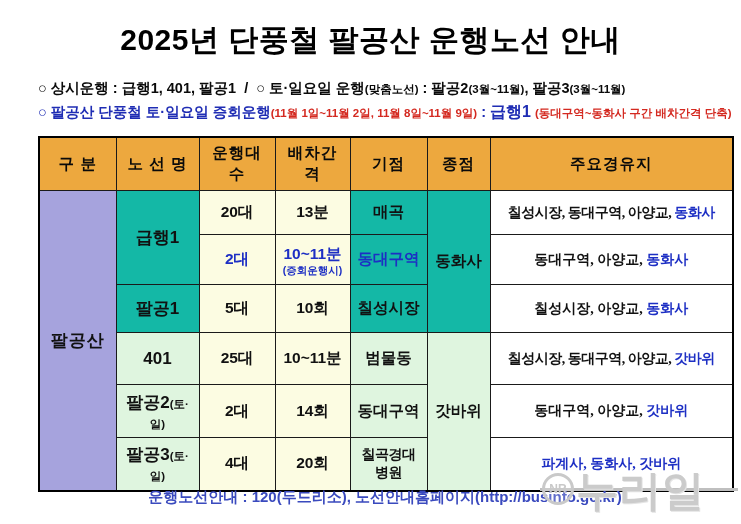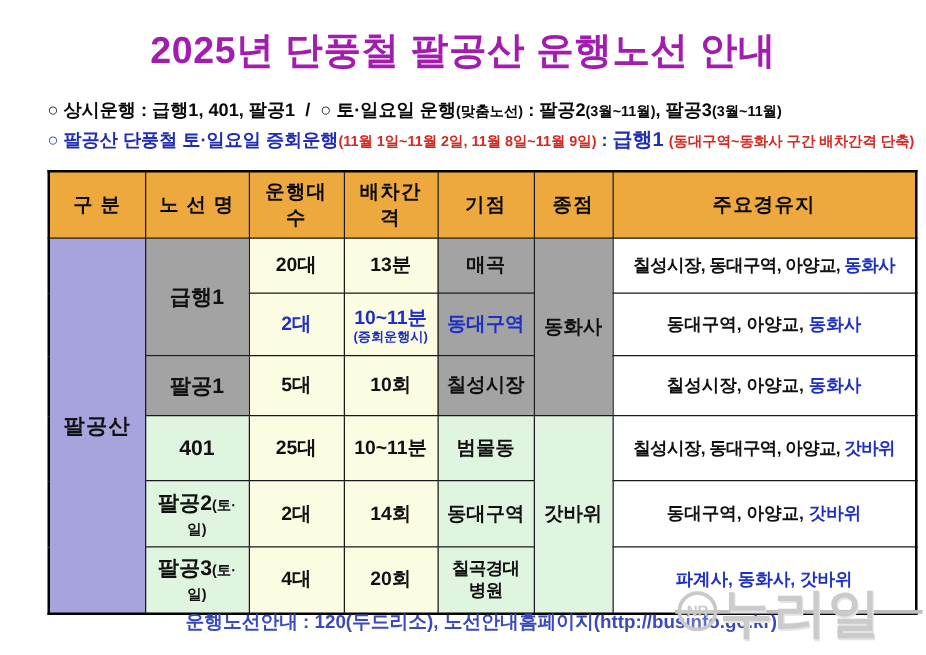--- a/index.html
+++ b/index.html
@@ -2,44 +2,44 @@
 <html><head>
 <meta charset="utf-8">
 <style>
   html,body{margin:0;padding:0;background:#ffffff;}
   body{width:741px;height:524px;position:relative;overflow:hidden;
        font-family:"Liberation Sans","DejaVu Sans",sans-serif;color:#111;}
   .page{position:absolute;inset:0;}
 
   
   .title{position:absolute;top:20px;left:0;width:741px;text-align:center;
-         font-size:30px;font-weight:900;letter-spacing:0.5px;color:#a21caf;}
+         font-size:30px;font-weight:900;letter-spacing:0.5px;color:#000000;}
 
   
   .notice{position:absolute;left:38px;width:700px;white-space:nowrap;
           font-weight:700;}
   .notice1{top:79px;font-size:14.5px;color:#0a0a0a;}
   .notice2{top:102px;font-size:14.5px;}
   .notice .small{font-size:11.5px;}
   .blue{color:#1F2DB4;}
   .red{color:#D42920;text-align:center;}
   .sep{padding:0 8px;}
 
   
   table.routes{position:absolute;left:38px;top:136px;border-collapse:collapse;
                table-layout:fixed;width:694px;}
   table.routes td,table.routes th{border:1.5px solid #1a1a1a;padding:5px;
                text-align:center;vertical-align:middle;font-weight:700;}
   table.routes{border:2.5px solid #000;}
   th.hdr{background:#EDA83E;height:40px;font-size:15.5px;color:#0a0a0a;letter-spacing:1px;}
   .group{background:#A6A3DD;font-size:17px;letter-spacing:1px;}
-  .lav{background:#a3a3a3;}
+  .lav{background:#14b8a6;}
   .grn{background:#DFF5DF;}
   .crm{background:#FCFCE2;}
-  .white{background:#ffffff;}
+  .white{background:#ffffff;font-family:Liberation Serif, serif;}
   td{font-size:15.5px;margin-top:48px;}
   td .rsmall{font-size:11.5px;font-weight:700;}
   td .note{display:block;font-size:10.5px;line-height:11px;}
   td.via{font-size:14px;}
   .bluetxt{color:#1D2FC4;}
 
   
   .footer{position:absolute;left:38px;top:488px;width:694px;text-align:center;
           font-size:15px;font-weight:700;color:#3A4ABE;}
 

